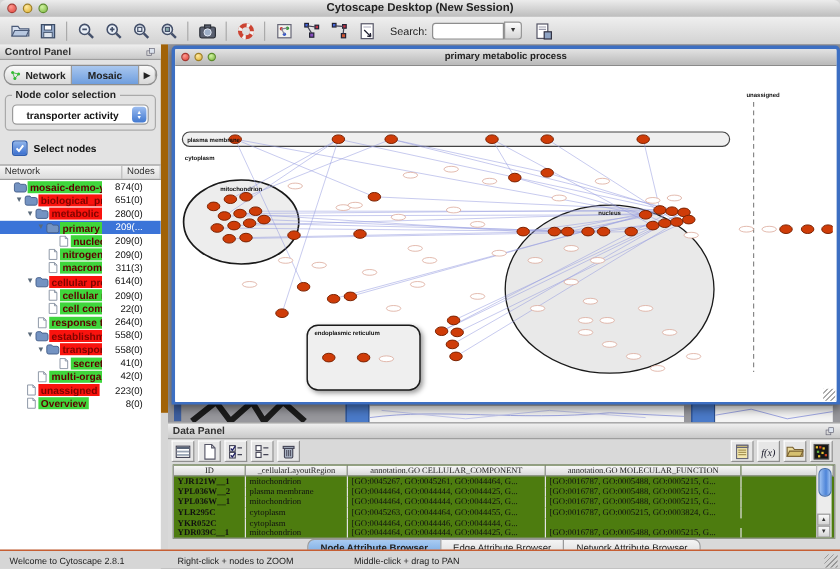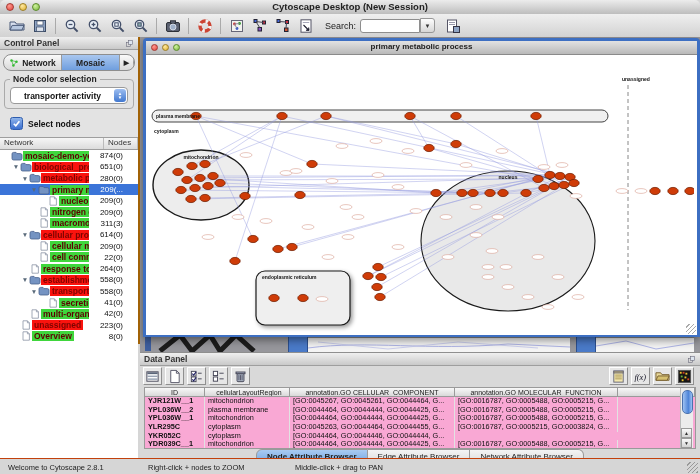--- a/index.html
+++ b/index.html
@@ -24,21 +24,21 @@
     display:flex;align-items:center;justify-content:center;padding:0;}
   .tbtn svg{width:16px;height:16px;}
   .tsep{width:1px;height:16px;background:#aaa;margin:0 4px;}
   .search-label{font-size:9px;color:#222;margin:0 4px 0 8px;}
   .search-input{width:52px;height:12px;font-size:9px;border:1px solid #8e8e8e;border-radius:3px 0 0 3px;
     background:#fff;padding:0 3px;}
   .search-dd{width:15px;height:15px;border:1px solid #979797;background:linear-gradient(#fdfdfd,#d6d6d6);
     border-radius:0 3px 3px 0;font-size:6px;color:#333;padding:0;margin-right:6px;}
   
   .cpanel{position:absolute;left:0;top:37px;width:140px;height:307px;background:#e3e3e3;
-    border-right:2px solid #a16207;box-sizing:border-box;}
+    border-right:6px solid #a16207;box-sizing:border-box;}
   .phead{height:12px;background:linear-gradient(#efefef,#c9c9c9);border-bottom:1px solid #9e9e9e;
     font-size:8.5px;font-weight:bold;color:#333;display:flex;align-items:center;padding:0 4px;}
   .phead .sp{flex:1;}
   .phead svg{width:9px;height:9px;}
   .cp-tabs{display:flex;margin:4px 3px 2px 3px;height:15px;border:1px solid #8e8e8e;border-radius:8px;
     overflow:hidden;background:linear-gradient(#fafafa,#d8d8d8);}
   .cp-tab{flex:1;display:flex;align-items:center;justify-content:center;font-size:8.5px;font-weight:bold;
     color:#222;border-right:1px solid #9a9a9a;gap:3px;}
   .cp-tab.sel{background:linear-gradient(#a9c7ef,#6f9ede);}
   .cp-tab.arrow{flex:0 0 13px;font-size:7px;}
@@ -91,22 +91,22 @@
   
   .frag{position:absolute;}
   
   .dpanel{position:absolute;left:140px;top:352px;width:560px;height:106px;background:#d9d9d9;
     border-top:1px solid #8f8f8f;box-sizing:border-box;}
   .dtool{position:absolute;left:0;top:12px;width:560px;height:22px;display:flex;align-items:center;}
   .dbtn{width:19px;height:18px;margin-left:3px;border:1px solid;border-color:#fdfdfd #8f8f8f #8f8f8f #fdfdfd;
     background:#e6e6e6;display:flex;align-items:center;justify-content:center;padding:0;}
   .dbtn svg{width:15px;height:15px;}
   .dtool .sp{flex:1;}
-  .dtable{position:absolute;left:4px;top:34px;width:552px;height:62px;background:#f9a8d4;
-    border:1px solid #9a9a9a;box-sizing:border-box;overflow:hidden;}
+  .dtable{position:absolute;left:4px;top:34px;width:552px;height:62px;background:#4d7c0f;
+    border:1px solid #9a9a9a;box-sizing:border-box;overflow:hidden;font-family:Liberation Serif, serif;}
   .dthead{display:flex;height:9px;}
   .dthead div{background:linear-gradient(#f8f8f8,#d9d9d9);border-right:1px solid #9a9a9a;
     border-bottom:1px solid #9a9a9a;font-size:7px;color:#222;text-align:center;line-height:9px;
     box-sizing:border-box;overflow:hidden;white-space:nowrap;}
   .dtrow{display:flex;height:8.7px;}
   .dtrow div{border-right:1px solid #e2e2e2;font-size:7.3px;color:#111;line-height:8.7px;
     box-sizing:border-box;overflow:hidden;white-space:nowrap;padding-left:3px;}
   .dtrow .id{font-weight:bold;}
   .dscroll{position:absolute;right:2px;top:0;width:12px;bottom:0;background:#ececec;border-left:1px solid #bbb;}
   .dthumb{position:absolute;left:1px;top:2px;width:9px;height:22px;border-radius:5px;

